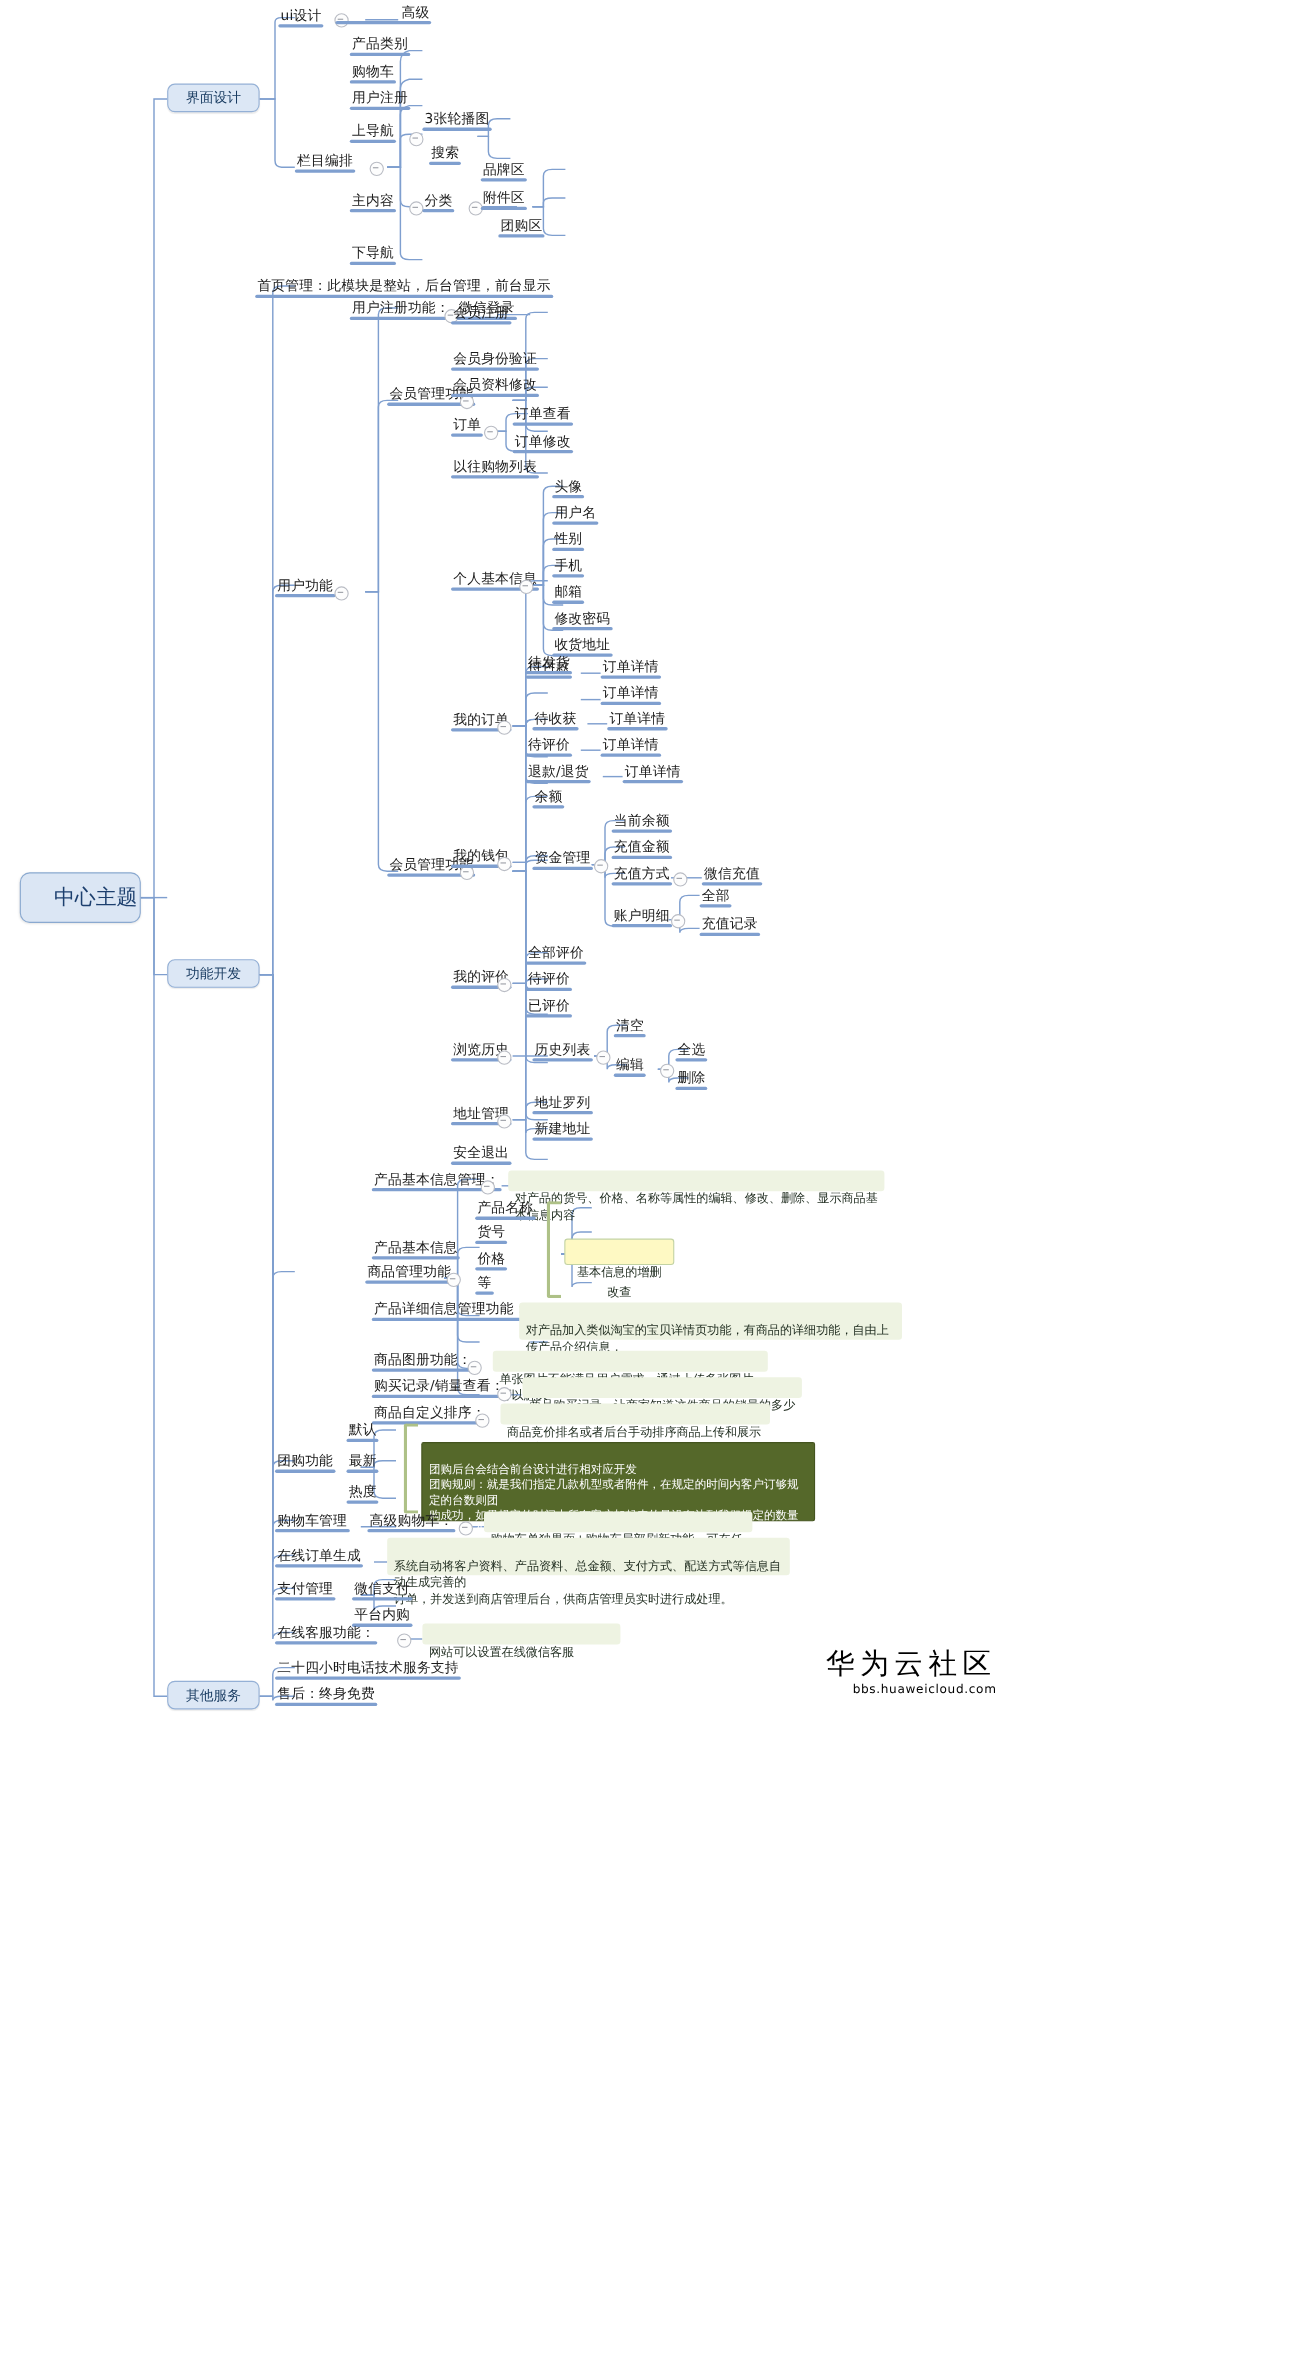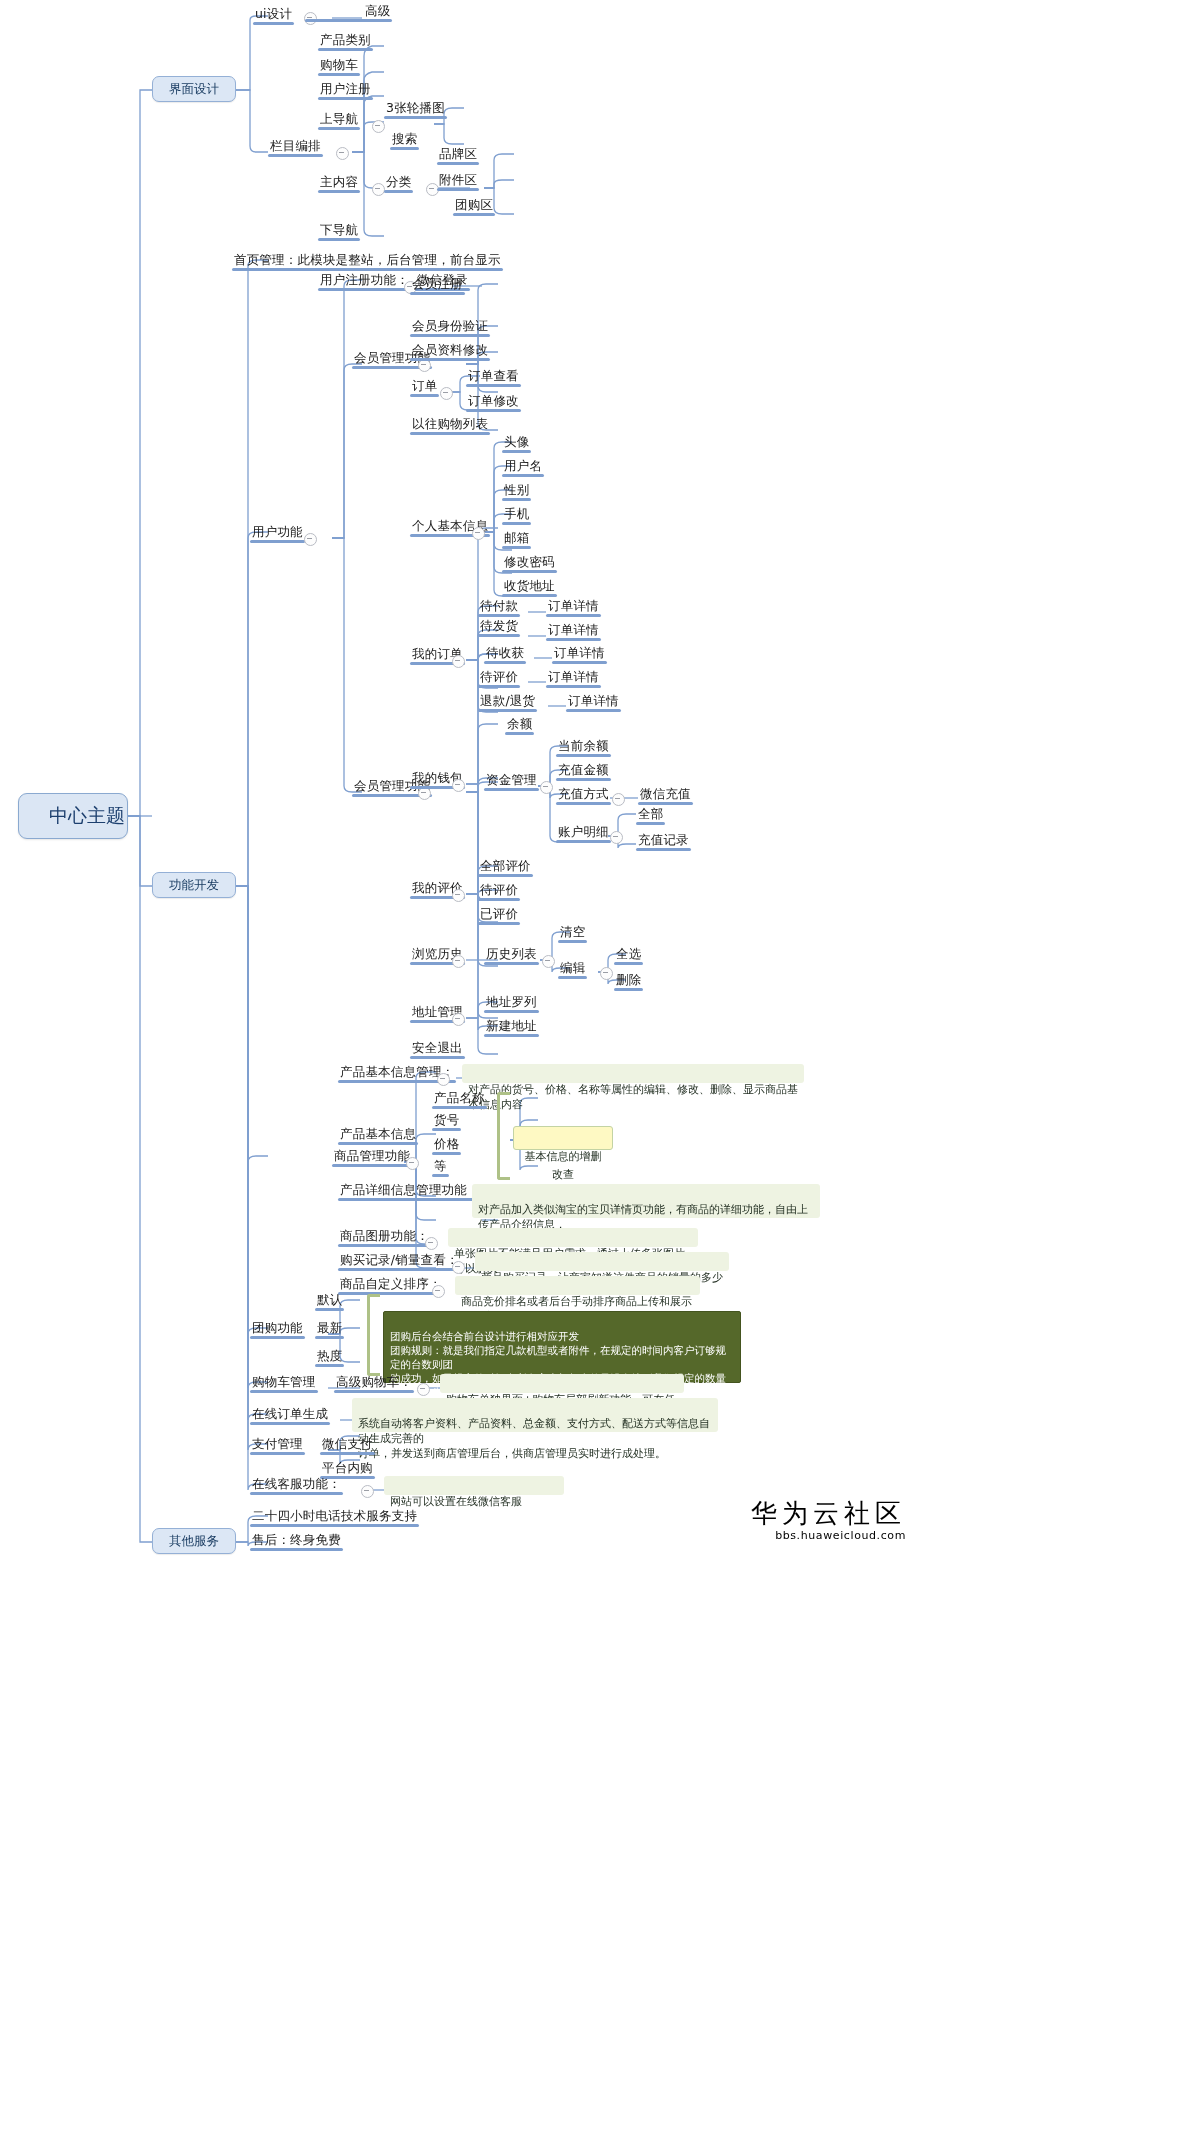--- a/index.html
+++ b/index.html
@@ -388,21 +388,21 @@
 
   <div class="node bar" style="left:410px;top:646px;">
     <span class="txt">我的订单</span></div>
   <div class="handle" style="left:452px;top:655px;"></div>
 
   <div class="node bar" style="left:478px;top:598px;">
     <span class="txt">待付款</span></div>
   <div class="node bar" style="left:546px;top:598px;">
     <span class="txt">订单详情</span></div>
 
-  <div class="node bar" style="left:478px;top:618px;">
+  <div class="node bar" style="left:478px;top:594px;">
     <span class="txt">待发货</span></div>
   <div class="node bar" style="left:546px;top:622px;">
     <span class="txt">订单详情</span></div>
 
   <div class="node bar" style="left:484px;top:645px;">
     <span class="txt">待收获</span></div>
   <div class="node bar" style="left:552px;top:645px;">
     <span class="txt">订单详情</span></div>
 
   <div class="node bar" style="left:478px;top:669px;">
@@ -411,21 +411,21 @@
     <span class="txt">订单详情</span></div>
 
   <div class="node bar" style="left:478px;top:693px;">
     <span class="txt">退款/退货</span></div>
   <div class="node bar" style="left:566px;top:693px;">
     <span class="txt">订单详情</span></div>
 
   <div class="node bar" style="left:410px;top:770px;">
     <span class="txt">我的钱包</span></div>
   <div class="handle" style="left:452px;top:779px;"></div>
-  <div class="node bar" style="left:484px;top:716px;margin-left:21px;">
+  <div class="node bar" style="left:484px;top:716px;">
     <span class="txt">余额</span></div>
   <div class="node bar" style="left:484px;top:772px;">
     <span class="txt">资金管理</span></div>
   <div class="handle" style="left:540px;top:781px;"></div>
 
   <div class="node bar" style="left:556px;top:738px;">
     <span class="txt">当前余额</span></div>
   <div class="node bar" style="left:556px;top:762px;">
     <span class="txt">充值金额</span></div>
   <div class="node bar" style="left:556px;top:786px;">

